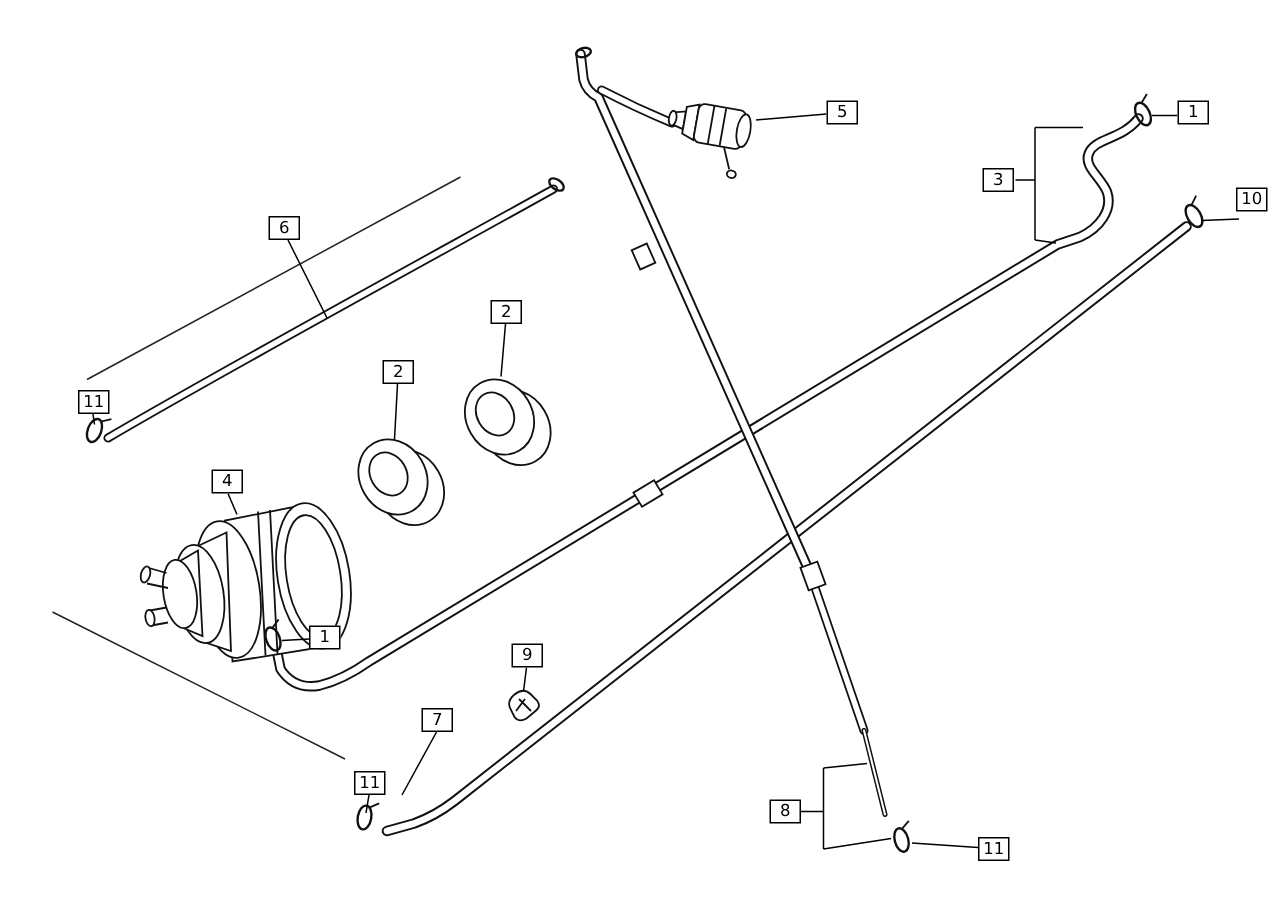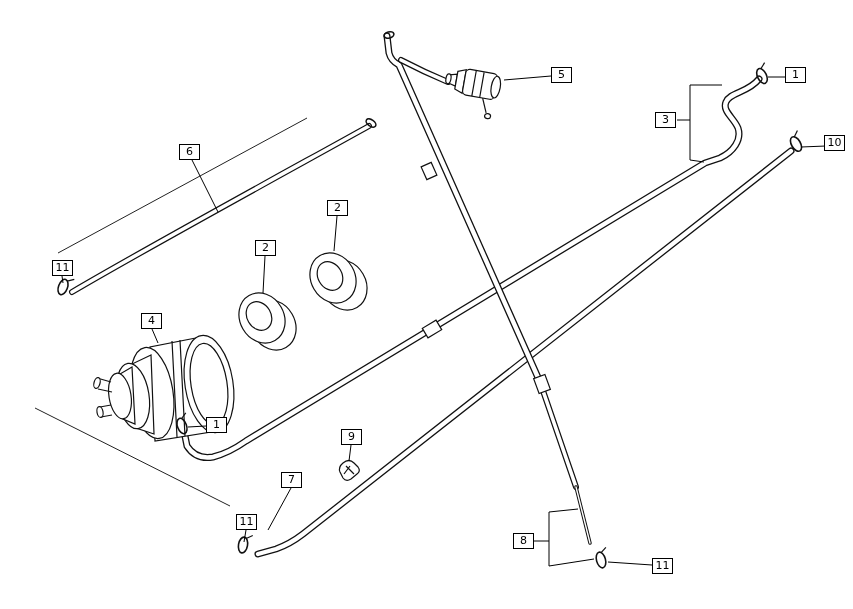--- a/index.html
+++ b/index.html
@@ -168,21 +168,21 @@
       <path class="ld" d="M206 426 L188 427"></path>
       <path class="ld" d="M351 445 L349 461"></path>
       <path class="ld" d="M291 488 L268 530"></path>
       <path class="ld" d="M246 530 L244 542"></path>
       <path class="ld" d="M533 541 L549 541 M549 512 L549 566 M549 512 L578 509 M549 566 L594 559"></path>
       <path class="ld" d="M652 565 L608 562"></path>
     </g>
   </svg>
 
   <div class="callout" style="left:785px;top:67px">1</div>
-  <div class="callout" style="left:824px;top:135px">10</div>
+  <div class="callout" style="left:824px;top:125px">10</div>
   <div class="callout" style="left:655px;top:112px">3</div>
   <div class="callout" style="left:551px;top:67px">5</div>
   <div class="callout" style="left:179px;top:144px">6</div>
   <div class="callout" style="left:52px;top:260px">11</div>
   <div class="callout" style="left:255px;top:240px">2</div>
   <div class="callout" style="left:327px;top:200px">2</div>
   <div class="callout" style="left:141px;top:313px">4</div>
   <div class="callout" style="left:206px;top:417px">1</div>
   <div class="callout" style="left:341px;top:429px">9</div>
   <div class="callout" style="left:281px;top:472px">7</div>

